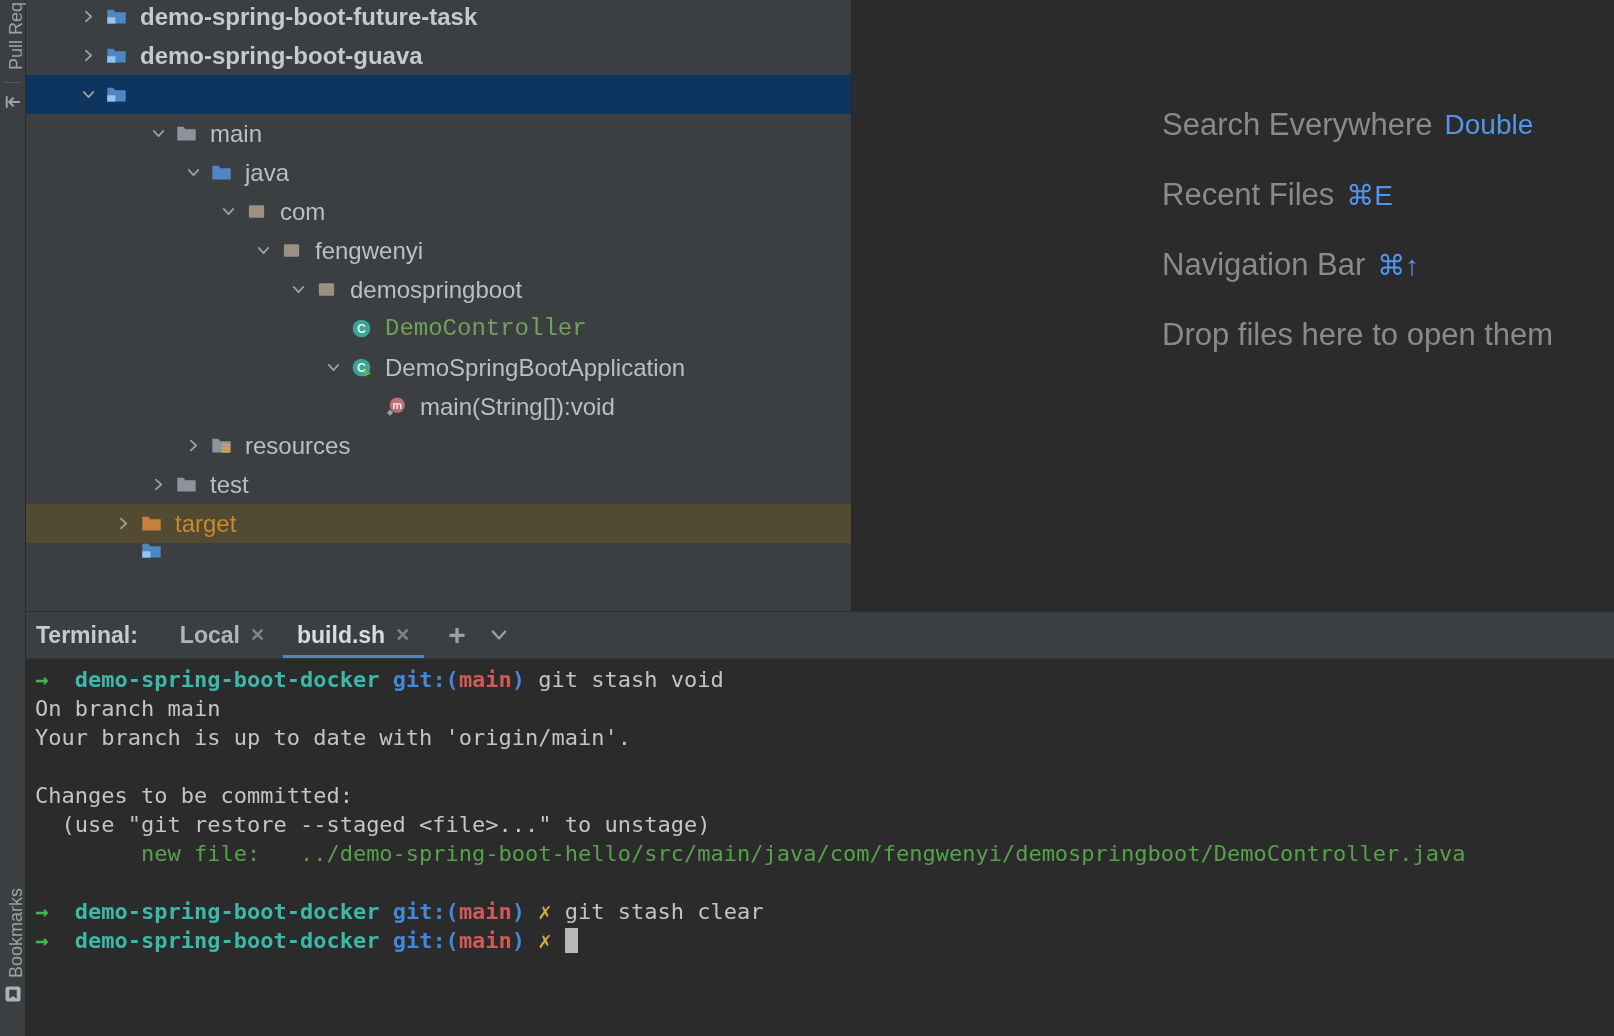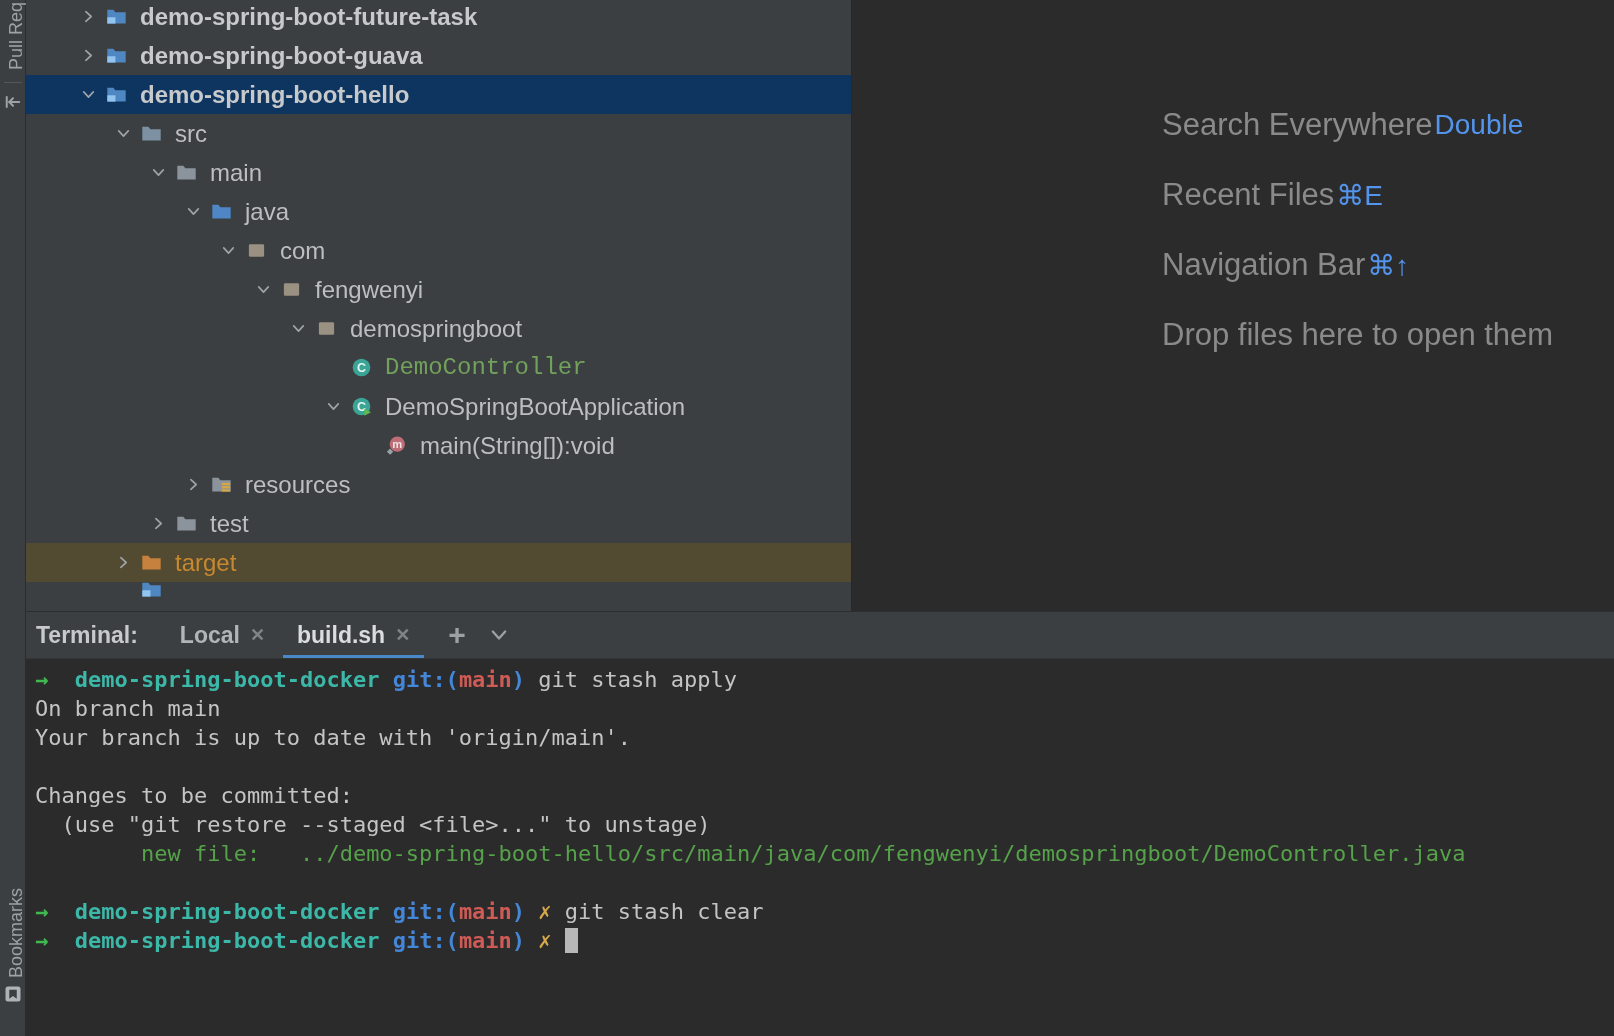--- a/index.html
+++ b/index.html
@@ -35,21 +35,21 @@
   .chev.expanded { transform:rotate(90deg); }
   .tree-icon { width:34px; flex:none; display:flex; align-items:center; }
   .tree-label { font-size:24px; color:var(--tree-text,#bcbec0); }
   .tree-label.module { font-weight:bold; color:#c7c9cb; }
   .tree-label.added { color:var(--added-green,#72a15c);font-family:Liberation Mono, monospace; }
   .tree-label.excluded { color:var(--excluded-orange,#c8882f); }
 
   
   .editor-area { flex:1; background:var(--editor-bg,#2b2b2b); position:relative; overflow:hidden; }
   .shortcuts { position:absolute; top:90px; left:310px; }
-  .shortcut-row { height:70px; display:flex; align-items:center; gap:2px; white-space:nowrap; }
+  .shortcut-row { height:70px; display:flex; align-items:center; gap:12px; white-space:nowrap; }
   .sc-label { font-size:31px; color:var(--shortcut-label,#8a8a8a); }
   .sc-keys { font-size:28px; color:var(--shortcut-key,#5394ec); }
 
   
   .terminal-panel { height:425px; display:flex; flex-direction:column; }
   .terminal-bar { height:48px; flex:none; background:var(--panel-bg,#3c3f41);
                   display:flex; align-items:stretch; padding-left:10px;
                   border-top:1px solid #2c2e2f; border-bottom:1px solid #333637;font-weight:bold; }
   .term-title { font-size:23px; color:#c7c9cb; align-self:center; margin-right:26px; }
   .term-tabs { display:flex; }
@@ -132,34 +132,20 @@
                 <svg class="chev expanded" width="17" height="17" viewBox="0 0 16 16">
                   <polyline points="5.5,3.5 10.5,8 5.5,12.5" fill="none" stroke="#9da2a6" stroke-width="1.6" stroke-linecap="round" stroke-linejoin="round"></polyline>
                 </svg>
               </span>
               <span class="tree-icon">
                 <svg width="21" height="21" viewBox="0 0 16 16">
                   <path d="M1 2.8h4.6l1.5 1.9H15v8.7H1z" fill="#4f87c2"></path>
                   <rect x="1" y="8.6" width="6.2" height="4.8" fill="#93c4f0"></rect>
                 </svg>
               </span>
-              <span class="tree-label module">demo-spring-boot-hello</span>
-            </div>
-            <div class="tree-row" style="padding-left: 79px;">
-              <span class="chev-wrap">
-                <svg class="chev expanded" width="17" height="17" viewBox="0 0 16 16">
-                  <polyline points="5.5,3.5 10.5,8 5.5,12.5" fill="none" stroke="#9da2a6" stroke-width="1.6" stroke-linecap="round" stroke-linejoin="round"></polyline>
-                </svg>
-              </span>
-              <span class="tree-icon">
-                <svg width="21" height="21" viewBox="0 0 16 16">
-                  <path d="M1 2.8h4.6l1.5 1.9H15v8.7H1z" fill="#7d91a3"></path>
-                </svg>
-              </span>
-              <span class="tree-label ">src</span>
             </div>
             <div class="tree-row" style="padding-left: 114px;">
               <span class="chev-wrap">
                 <svg class="chev expanded" width="17" height="17" viewBox="0 0 16 16">
                   <polyline points="5.5,3.5 10.5,8 5.5,12.5" fill="none" stroke="#9da2a6" stroke-width="1.6" stroke-linecap="round" stroke-linejoin="round"></polyline>
                 </svg>
               </span>
               <span class="tree-icon">
                 <svg width="21" height="21" viewBox="0 0 16 16">
                   <path d="M1 2.8h4.6l1.5 1.9H15v8.7H1z" fill="#8b949c"></path>
@@ -348,21 +334,21 @@
             </div>
           </div>
         <div class="term-btn">+</div>
         <div class="term-btn">
           <svg width="22" height="22" viewBox="0 0 16 16">
             <polyline points="3.5,5.5 8,10.5 12.5,5.5" fill="none" stroke="#9ba0a4" stroke-width="1.7" stroke-linecap="round" stroke-linejoin="round"></polyline>
           </svg>
         </div>
       </div>
       <div class="terminal-body" id="term-body">
-          <div class="term-line"><span class="seg-arrow">→  </span><span class="seg-dir">demo-spring-boot-docker</span><span class="seg-plain"> </span><span class="seg-git">git:(</span><span class="seg-branch">main</span><span class="seg-git">) </span><span class="seg-plain">git stash apply</span></div>
+          <div class="term-line"><span class="seg-arrow">→  </span><span class="seg-dir">demo-spring-boot-docker</span><span class="seg-plain"> </span><span class="seg-git">git:(</span><span class="seg-branch">main</span><span class="seg-git">) </span><span class="seg-plain">git stash void</span></div>
           <div class="term-line"><span class="seg-plain">On branch main</span></div>
           <div class="term-line"><span class="seg-plain">Your branch is up to date with 'origin/main'.</span></div>
           <div class="term-line"></div>
           <div class="term-line"><span class="seg-plain">Changes to be committed:</span></div>
           <div class="term-line"><span class="seg-plain">  (use "git restore --staged &lt;file&gt;..." to unstage)</span></div>
           <div class="term-line"><span class="seg-added">        new file:   ../demo-spring-boot-hello/src/main/java/com/fengwenyi/demospringboot/DemoController.java</span></div>
           <div class="term-line"></div>
           <div class="term-line"><span class="seg-arrow">→  </span><span class="seg-dir">demo-spring-boot-docker</span><span class="seg-plain"> </span><span class="seg-git">git:(</span><span class="seg-branch">main</span><span class="seg-git">) </span><span class="seg-dirty">✗ </span><span class="seg-plain">git stash clear</span></div>
           <div class="term-line"><span class="seg-arrow">→  </span><span class="seg-dir">demo-spring-boot-docker</span><span class="seg-plain"> </span><span class="seg-git">git:(</span><span class="seg-branch">main</span><span class="seg-git">) </span><span class="seg-dirty">✗ </span><span class="term-cursor"></span></div>
         </div>

